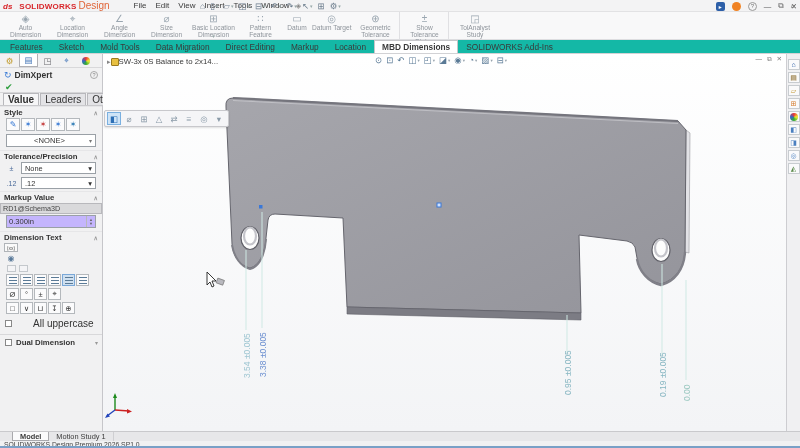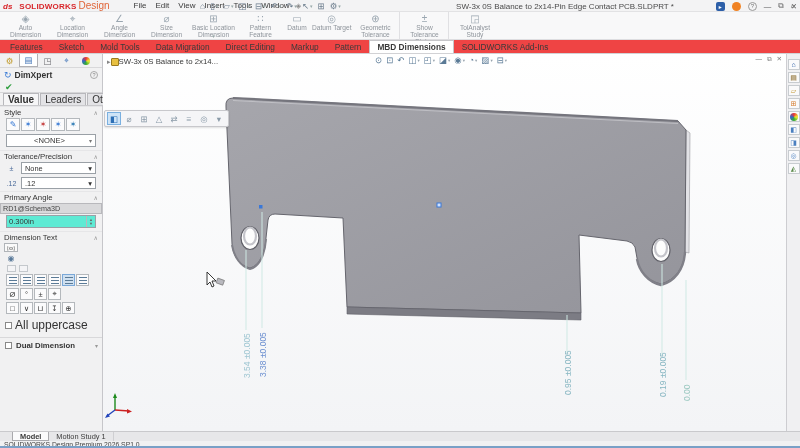--- a/index.html
+++ b/index.html
@@ -24,68 +24,68 @@
   .winctl .help{width:9px;height:9px;border-radius:50%;border:1px solid #9a9a9a;color:#777;font-size:6px;display:flex;align-items:center;justify-content:center}
   .winctl .wbtn{color:#555;font-size:7.5px}
   
   .ribbon{position:absolute;left:0;top:12px;width:800px;height:28px;background:#f8f8f9;border-bottom:1px solid #dddde0;display:flex;align-items:stretch;padding-left:2px}
   .rbtn{min-width:26px;max-width:47px;padding:1px 2px 0;display:flex;flex-direction:column;align-items:center;justify-content:flex-start;position:relative}
   .rbtn .rglyph{font-size:10px;color:#9aa6b0;line-height:11px}
   .rbtn .rlabel{font-size:6.6px;line-height:7px;color:#8e949b;text-align:center}
   .rbtn .rdd{font-size:5px;color:#9aa;position:absolute;bottom:0}
   .rbtn.group-end{border-right:1px solid #e0e0e3;margin-right:2px;padding-right:4px}
   
-  .tabbar{position:absolute;left:0;top:40px;width:800px;height:14px;background:#ef4444;border-bottom:1px solid #d2d2d5;display:flex;align-items:flex-end;padding-left:2px}
+  .tabbar{position:absolute;left:0;top:40px;width:800px;height:14px;background:#14b8a6;border-bottom:1px solid #d2d2d5;display:flex;align-items:flex-end;padding-left:2px}
   .tabbar .tab{padding:1px 7px;font-size:8.3px;color:#3a3a3a;height:13px;display:flex;align-items:center;border:1px solid transparent;border-bottom:none}
   .tabbar .tab.active{background:#fff;border-color:#c6c6c9;font-weight:bold}
   .tab-collapse{position:absolute;right:5px;top:2px;color:#888;font-size:7px}
   
   .panel{position:absolute;left:0;top:54px;width:103px;height:377px;background:#f1f1f2;border-right:1px solid #c6c6ca;font-size:8px}
   .pm-tabs{height:14px;display:flex;border-bottom:1px solid #d8d8da}
   .pm-tab{width:19px;display:flex;align-items:center;justify-content:center;font-size:8.5px}
   .pm-tab.active{background:#fff;border:1px solid #b0b0b4;border-top:none}
   .wheel{width:8px;height:8px;border-radius:50%;background:conic-gradient(#e33,#ee3,#3a3,#36c,#e33);display:inline-block}
   .pm-head{height:13px;display:flex;align-items:center;padding:0 4px;gap:3px}
   .pm-head .tglyph{color:#3a7bd5;font-size:9px}
   .pm-head .ttl{font-weight:bold;font-size:8.5px}
   .pm-head .hlp{margin-left:auto;width:8px;height:8px;border:1px solid #aaa;border-radius:50%;color:#888;font-size:5.5px;display:flex;align-items:center;justify-content:center}
   .pm-ok{height:12px;border-bottom:1px solid #d6d6d8;display:flex;align-items:center;padding-left:5px}
   .pm-ok .ok{color:#2e9e3e;font-size:9px}
   .vtabs{height:13px;display:flex;align-items:flex-end;padding-left:3px;border-bottom:1px solid #c9c9cc}
   .vtab{padding:0 4px;height:12px;display:flex;align-items:center;background:#e3e3e6;border:1px solid #b8b8bc;border-bottom:none;font-size:10px;margin-right:1px}
   .vtab.active{background:#f6f6f7;font-weight:bold}
-  .sec-h{height:11px;display:flex;align-items:center;justify-content:space-between;padding:0 4px;font-weight:normal;font-size:7.8px;border-top:1px solid #e6e6e8}
+  .sec-h{height:11px;display:flex;align-items:center;justify-content:space-between;padding:0 4px;font-weight:bold;font-size:7.8px;border-top:1px solid #e6e6e8}
   .sec-h .caret{color:#999;font-size:6px}
   .irow{display:flex;gap:1px;padding:1px 0 2px 6px}
   .ibtn{width:14px;height:13px;border:1px solid #b4b8bc;background:#fbfbfc;display:flex;align-items:center;justify-content:center;font-size:8px}
   .psel{margin:1px 6px 3px;height:13px;background:#fff;border:1px solid #9aa0a6;display:flex;align-items:center;padding:0 3px;font-size:7.6px;position:relative}
   .psel .sv{flex:1;text-align:center}
   .psel .sa{color:#777;font-size:6px}
   .trow{display:flex;align-items:center;gap:3px;padding:1px 6px 2px 5px}
   .trow .ticon{color:#4a6a9a;font-size:7px;width:13px;text-align:center}
   .trow .psel2{flex:1;height:12px;background:#fff;border:1px solid #9aa0a6;display:flex;align-items:center;padding:0 3px;font-size:7.4px}
   .trow .psel2 .sv{flex:1}
   .field{margin:1px 0;height:11px;background:#d9d9db;border:1px solid #b8b8bc;font-size:7.2px;color:#444;display:flex;align-items:center;padding:0 2px;overflow:hidden;white-space:nowrap}
-  .fieldw{margin:1px 6px 3px;height:13px;background:#5eead4;border:1px solid #9aa0a6;font-size:7.6px;display:flex;align-items:center;padding:0 0 0 2px}
+  .fieldw{margin:1px 6px 3px;height:13px;background:#c4b5fd;border:1px solid #9aa0a6;font-size:7.6px;display:flex;align-items:center;padding:0 0 0 2px}
   .fieldw .fv{flex:1}
   .spin{width:9px;height:100%;border-left:1px solid #b8b8bc;display:flex;flex-direction:column;align-items:center;justify-content:center;color:#666;font-size:4px;line-height:4px}
   .dt-body{display:flex;padding:1px 6px 1px 4px;gap:2px}
   .dt-icons{display:flex;flex-direction:column;gap:2px}
   .paren{width:14px;height:9px;border:1px solid #b0b4b8;background:#fafafa;font-size:5px;display:flex;align-items:center;justify-content:center;color:#555}
   .eye{color:#5a7a9a;font-size:8px;text-align:center}
   .dt-area{flex:1;height:36px;background:#fff;border:1px solid #9aa0a6;font-size:7.6px;padding:1px 2px;color:#333}
   .dt-tiny{display:flex;gap:3px;padding:1px 0 1px 7px}
   .tinybox{width:9px;height:7px;border:1px solid #c4c8cc;background:#f4f4f6}
   .jrow{display:flex;gap:1px;padding:1px 0 1px 6px}
   .jbtn{width:13px;height:12px;border:1px solid #b4b8bc;background:#fbfbfc;display:flex;align-items:center;justify-content:center}
   .jbtn::before{content:"";width:8px;height:7px;background:repeating-linear-gradient(#5a7a96 0 1px,transparent 1px 3px)}
   .jbtn.active{background:#cfe0f0;border-color:#7aa8d8}
   .srow{display:flex;gap:1px;padding:1px 0 1px 6px}
   .sbtn{width:13px;height:12px;border:1px solid #b4b8bc;background:#fbfbfc;display:flex;align-items:center;justify-content:center;font-size:7.5px;color:#333}
-  .chkrow{display:flex;align-items:center;gap:3px;padding:3px 0 2px 5px;font-size:12px}
+  .chkrow{display:flex;align-items:center;gap:21px;padding:3px 0 2px 5px;font-size:10px}
   .chk{width:7px;height:7px;border:1px solid #888;background:#fff}
   .dualrow{display:flex;align-items:center;gap:4px;padding:3px 4px 0 5px;border-top:1px solid #d8d8da;margin-top:3px;font-size:7.8px;font-weight:bold}
   .dualrow .caret{margin-left:auto;font-weight:normal;color:#999;font-size:6px}
   
   .viewport{position:absolute;left:103px;top:54px;width:683px;height:377px;background:linear-gradient(#ffffff,#f3f4f6)}
   .flyout{position:absolute;left:4px;top:3px;display:flex;align-items:center;gap:0;font-size:7.8px;color:#3a3a3a}
   .flyout .arr{color:#888;font-size:7px}
   .part-ico{width:8px;height:8px;background:#e8c040;border:1px solid #9a7a20;border-radius:1px}
   .headsup{position:absolute;left:272px;top:1px;display:flex;align-items:center;gap:4px;color:#5a7a96;font-size:8.5px}
   .headsup .h{display:flex;align-items:center}
@@ -159,21 +159,20 @@
         <span class="dd">▾</span>
       </div>
       <div class="q">
         <span>⊞</span>
       </div>
       <div class="q">
         <span>⚙</span>
         <span class="dd">▾</span>
       </div>
     </div>
-  <div class="doc-title">SW-3x 0S Balance to 2x14-Pin Edge Contact PCB.SLDPRT *</div>
   <div class="winctl">
     <span class="srch">▸</span>
     <span class="login"></span>
     <span class="help">?</span>
     <span class="wbtn">—</span>
     <span class="wbtn">⧉</span>
     <span class="wbtn">✕</span>
   </div>
 </div>
 
@@ -250,21 +249,21 @@
     <div class="tab">
       <span>Data Migration</span>
     </div>
     <div class="tab">
       <span>Direct Editing</span>
     </div>
     <div class="tab">
       <span>Markup</span>
     </div>
     <div class="tab">
-      <span>Pattern</span>
+      <span>Location</span>
     </div>
     <div class="tab active">
       <span>MBD Dimensions</span>
     </div>
     <div class="tab">
       <span>SOLIDWORKS Add-Ins</span>
     </div>
   </div>
 <div class="tab-collapse">∧</div>
 
@@ -352,21 +351,21 @@
       <div class="trow">
         <span class="ticon">.12</span>
         <div class="psel2">
           <span class="sv">.12</span>
           <span class="sa">▾</span>
         </div>
       </div>
     </div>
 
   <div class="sec-h">
-    <span>Primary Angle</span>
+    <span>Markup Value</span>
       <span class="caret">∧</span>
   </div>
   <div class="field">RD1@Schema3D</div>
   <div class="fieldw">
     <span class="fv">0.300in</span>
     <span class="spin">
         <span>▲</span>
         <span>▼</span>
       </span>
   </div>

